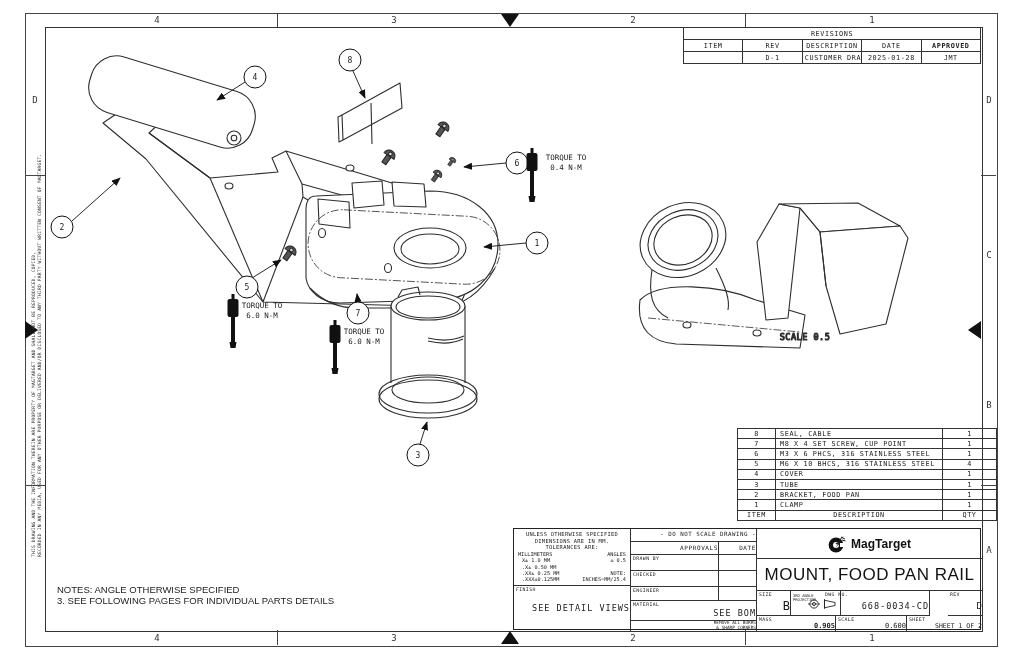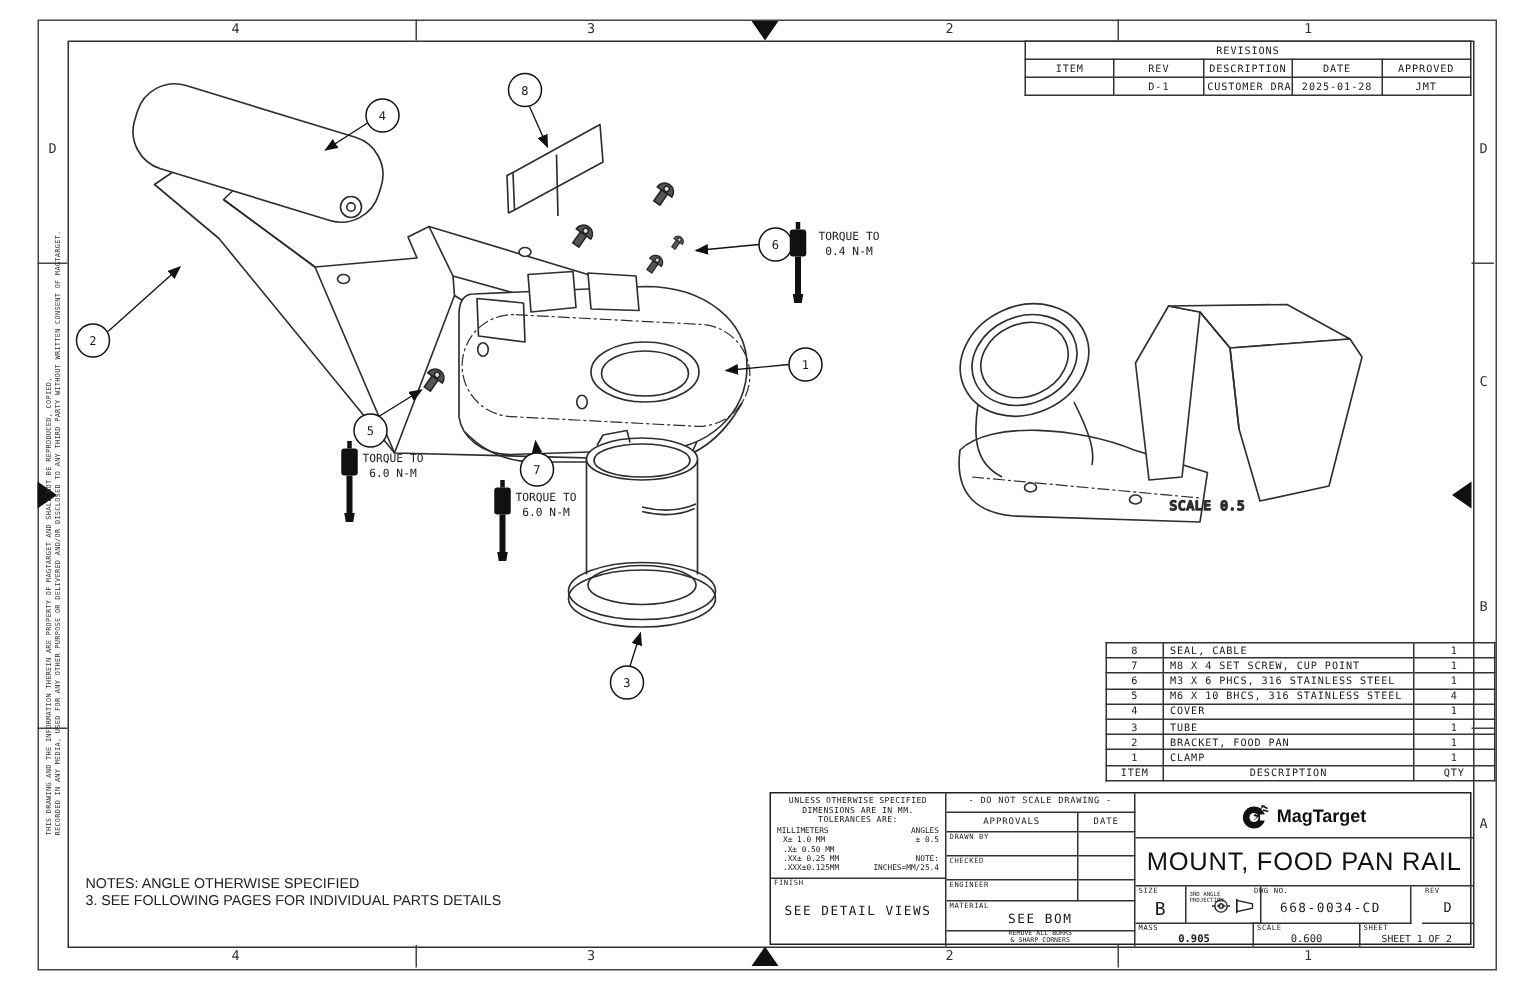--- a/index.html
+++ b/index.html
@@ -26,21 +26,21 @@
         padding:0 2px;overflow:hidden;white-space:nowrap;color:#1a1a1a;}
   .rev-table{left:683px;top:27px;width:298px;}
   .rev-table td{height:11px;text-align:center;margin-top:16px;}
   .bom-table{left:737px;top:428px;width:244px;}
   .bom-table td{height:9.2px;text-align:center;}
   .bom-table td.desc{text-align:left;padding-left:4px;}
   
   .tblock{left:513px;top:528px;width:468px;height:102px;border:1.4px solid #222;box-sizing:border-box;}
   .cell{position:absolute;box-sizing:border-box;border-right:1px solid #333;border-bottom:1px solid #333;}
   .lbl{position:absolute;left:2px;top:1px;font-size:4.8px;letter-spacing:.4px;color:#222;}
-  .cval{position:absolute;left:0;right:0;text-align:center;}
+  .cval{position:absolute;left:0;right:0;text-align:right;}
   .tol{font-size:5.4px;line-height:6.6px;text-align:center;letter-spacing:.3px;padding-top:2px;}
   .tolcols{display:flex;justify-content:space-between;padding:0 4px;text-align:left;font-size:5.2px;line-height:6.4px;}
   .notes{left:57px;top:584px;font-family:"Liberation Sans",sans-serif;font-size:9.5px;line-height:11.3px;color:#222;}
   .logo-row{display:flex;align-items:center;justify-content:center;height:100%;gap:5px;}
   .logo-text{font-family:"Liberation Sans",sans-serif;font-weight:bold;font-size:12px;color:#111;}
   .title-text{font-family:"Liberation Sans",sans-serif;font-size:17px;color:#111;letter-spacing:.5px;
               display:flex;align-items:center;justify-content:center;height:100%;}
   svg text{font-family:"DejaVu Sans Mono",monospace;fill:#1a1a1a;}
 </style>
 </head>
@@ -251,21 +251,21 @@
   <table class="abs rev-table">
     <tbody>
         <tr>
       <td colspan="5">REVISIONS</td>
     </tr>
     <tr>
       <td style="width:38px;">ITEM</td>
       <td style="width:34px;">REV</td>
       <td style="width:130px;">DESCRIPTION</td>
       <td style="width:50px;">DATE</td>
-      <td style="width:46px;">APPROVED</td>
+      <td style="width:46px;font-weight:bold;">APPROVED</td>
     </tr>
     <tr>
       <td></td>
       <td>D-1</td>
       <td>CUSTOMER DRAWING RELEASED</td>
       <td>2025-01-28</td>
       <td>JMT</td>
     </tr>
   </tbody>
     </table>
@@ -417,21 +417,21 @@
       <svg width="30" height="14" viewBox="0 0 40 16" style="position:absolute;left:17px;top:6px;">
         <g stroke="#222" stroke-width="1.2" fill="none">
           <circle cx="8" cy="8" r="5.5"></circle>
           <circle cx="8" cy="8" r="2"></circle>
           <path d="M0,8 L16,8" stroke-dasharray="3 1.5"></path>
           <path d="M22,3 L36,6 L36,10 L22,13 Z"></path>
           <path d="M22,1.5 L22,14.5"></path>
         </g>
       </svg>
     </div>
-    <div class="cell" style="left:320px;top:62px;width:107px;height:25px;">
+    <div class="cell" style="left:309px;top:62px;width:107px;height:25px;">
       <span class="lbl">DWG NO.</span>
       <div class="cval" style="top:10px;font-size:8.5px;letter-spacing:1px;">668-0034-CD</div>
     </div>
     <div class="cell" style="left:434px;top:62px;width:34px;height:25px;border-right:none;">
       <span class="lbl">REV</span>
       <div class="cval" style="top:10px;font-size:9px;">D</div>
     </div>
 
     <div class="cell" style="left:243px;top:87px;width:79px;height:15px;border-bottom:none;">
       <span class="lbl">MASS</span>

